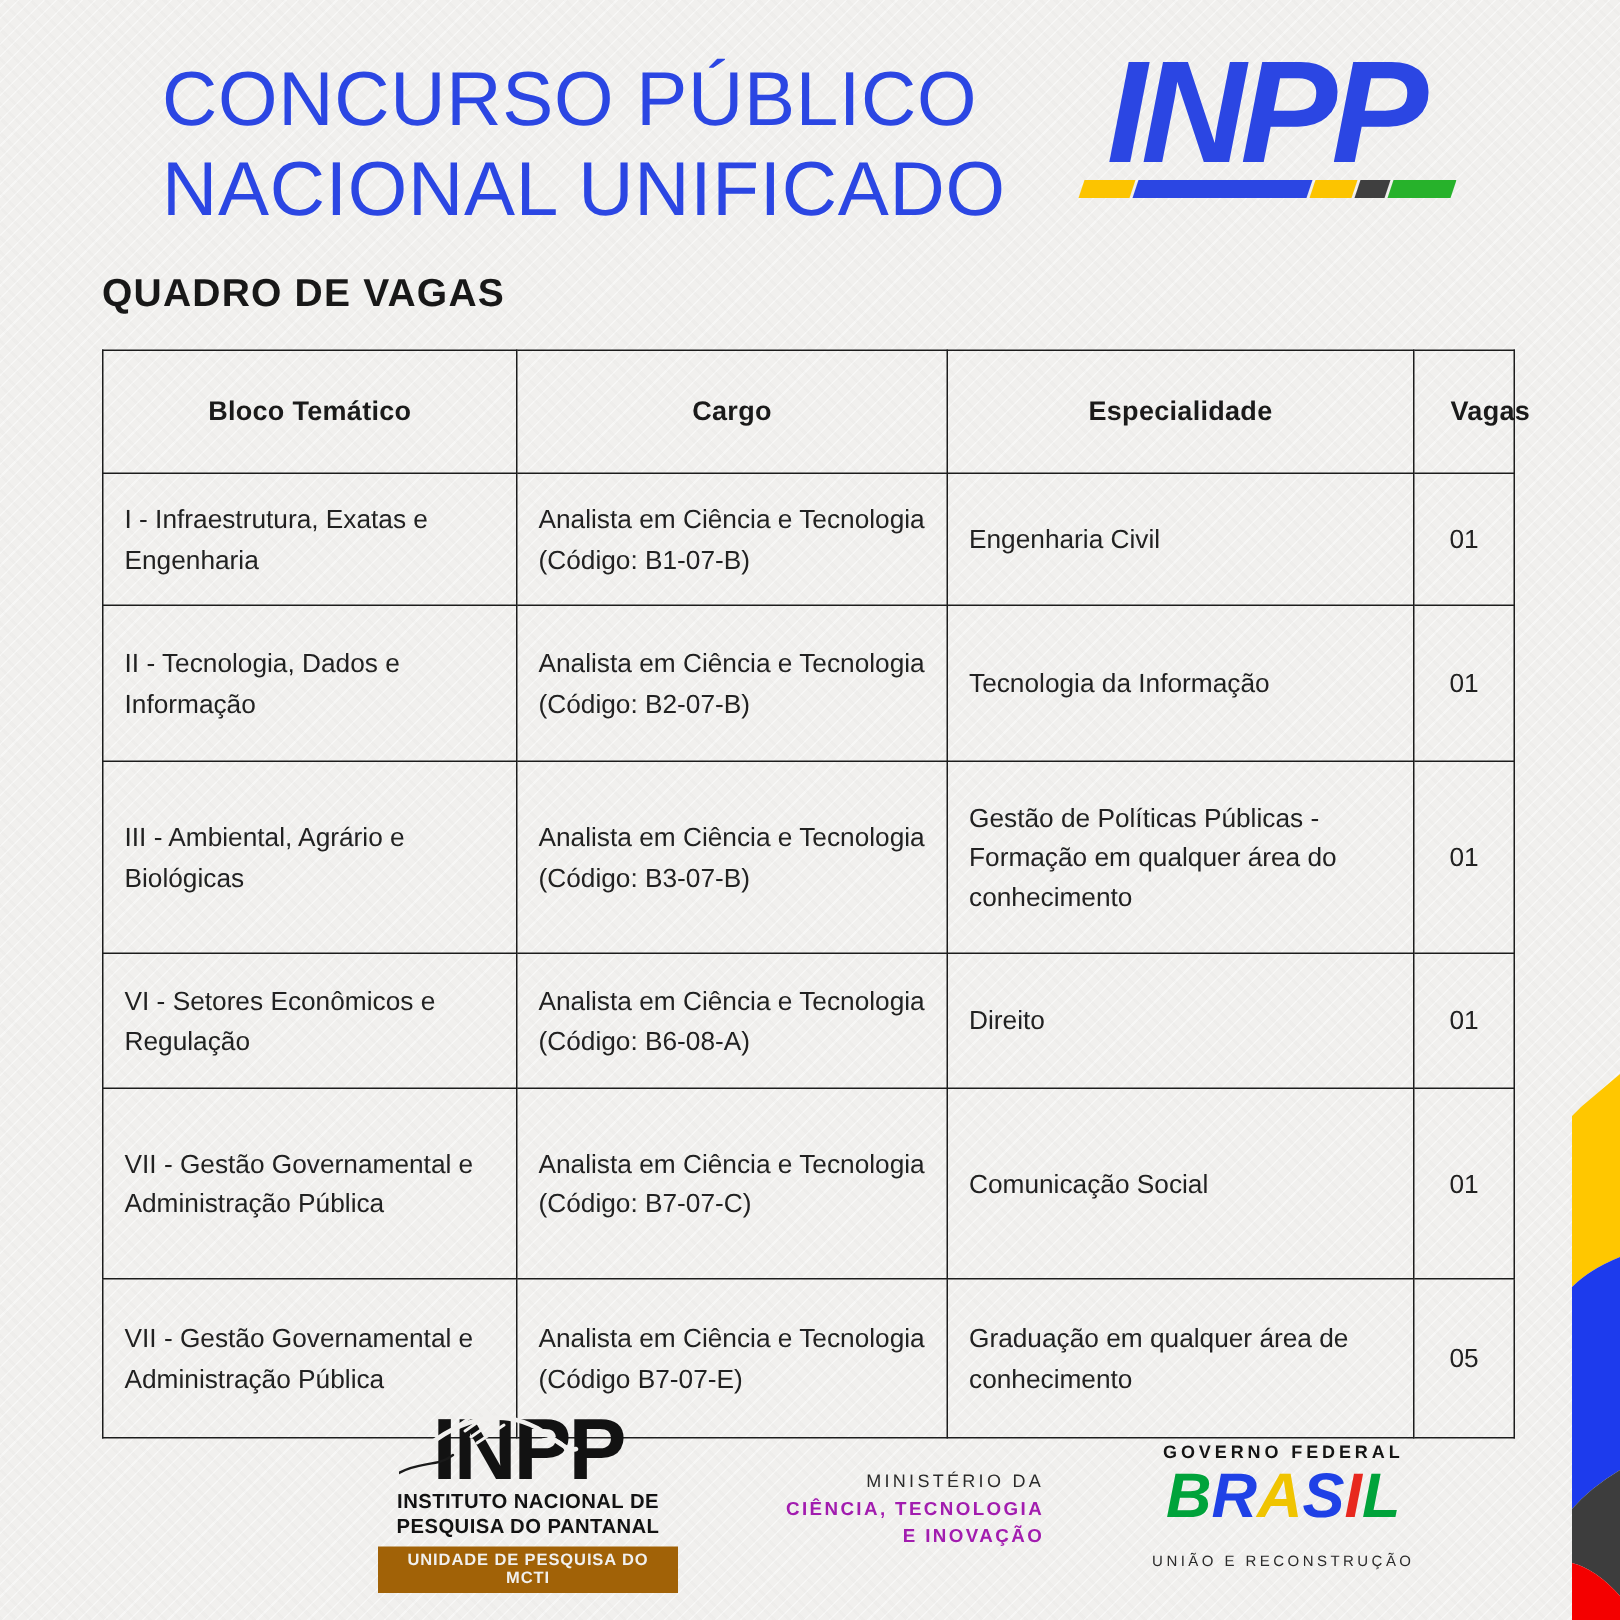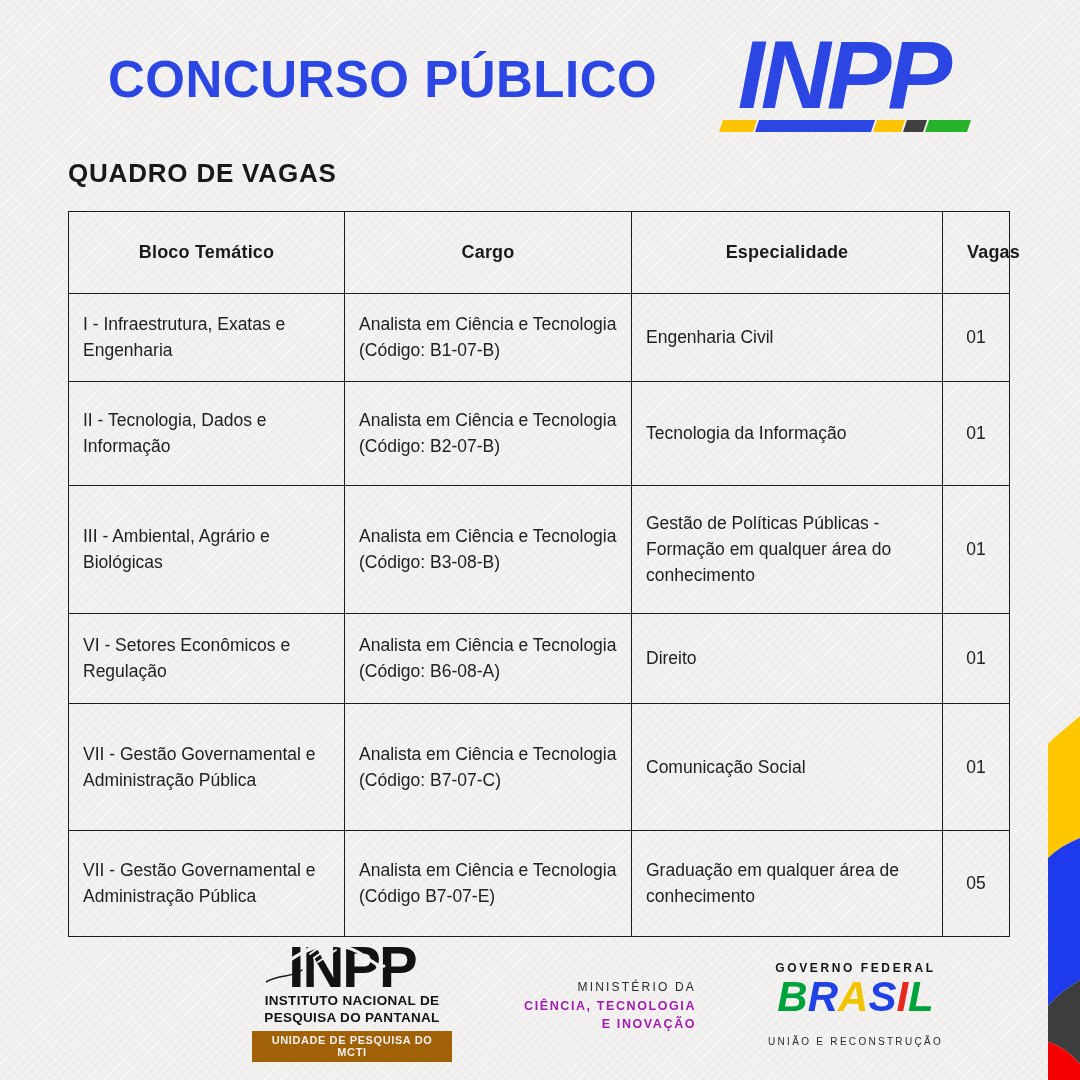--- a/index.html
+++ b/index.html
@@ -14,22 +14,22 @@
     color:#1a1a1a;
     overflow:hidden;
   }
 
   
   .header {
     display:flex; align-items:flex-start; justify-content:space-between;
     padding:36px 105px 0 108px;
   }
   .title { 
-    color:#2b46e3; font-weight:700; font-size:51px; line-height:60px;
-    letter-spacing:0.5px; white-space:nowrap;margin-top:14px;
+    color:#2b46e3; font-weight:400; font-size:51px; line-height:60px;
+    letter-spacing:0.5px; white-space:nowrap;
   }
   .brand { text-align:center; margin-top:-12px; padding-right:4px; }
   .brand-word {
     color:#2b46e3; font-weight:900; font-style:italic; font-size:97px;
     line-height:1.05; letter-spacing:-4px; display:block;
   }
   .brand-bar { display:block; margin-top:-6px; }
 
   
   .section-title {
@@ -86,20 +86,21 @@
 
   
   .corner-stripe { position:absolute; right:0; bottom:0; }
 </style>
 </head>
 <body>
 
 <div class="header">
   <div class="title" style="color: rgb(43, 70, 227);">
     <span style="display:block">CONCURSO PÚBLICO</span>
+    <span style="display:block">NACIONAL UNIFICADO</span>
   </div>
   <div class="brand">
     <span class="brand-word" style="color: rgb(43, 70, 227);">INPP</span>
     <svg class="brand-bar" width="256" height="14" viewBox="0 0 256 14">
       <polygon points="8,0 42,0 38,12 4,12" fill="#fcc400"></polygon>
       <polygon points="44,0 160,0 156,12 40,12" fill="#2b46e3"></polygon>
       <polygon points="162,0 190,0 186,12 158,12" fill="#fcc400"></polygon>
       <polygon points="192,0 212,0 208,12 188,12" fill="#3f3f3f"></polygon>
       <polygon points="214,0 256,0 252,12 210,12" fill="#27b22b"></polygon>
     </svg>
@@ -132,21 +133,21 @@
           <td class="center">01</td>
         </tr>
         <tr>
           <td>II - Tecnologia, Dados e Informação</td>
           <td>Analista em Ciência e Tecnologia (Código: B2-07-B)</td>
           <td>Tecnologia da Informação</td>
           <td class="center">01</td>
         </tr>
         <tr>
           <td>III - Ambiental, Agrário e Biológicas</td>
-          <td>Analista em Ciência e Tecnologia (Código: B3-08-B)</td>
+          <td>Analista em Ciência e Tecnologia (Código: B3-07-B)</td>
           <td>Gestão de Políticas Públicas - Formação em qualquer área do conhecimento</td>
           <td class="center">01</td>
         </tr>
         <tr>
           <td>VI - Setores Econômicos e Regulação</td>
           <td>Analista em Ciência e Tecnologia (Código: B6-08-A)</td>
           <td>Direito</td>
           <td class="center">01</td>
         </tr>
         <tr>

